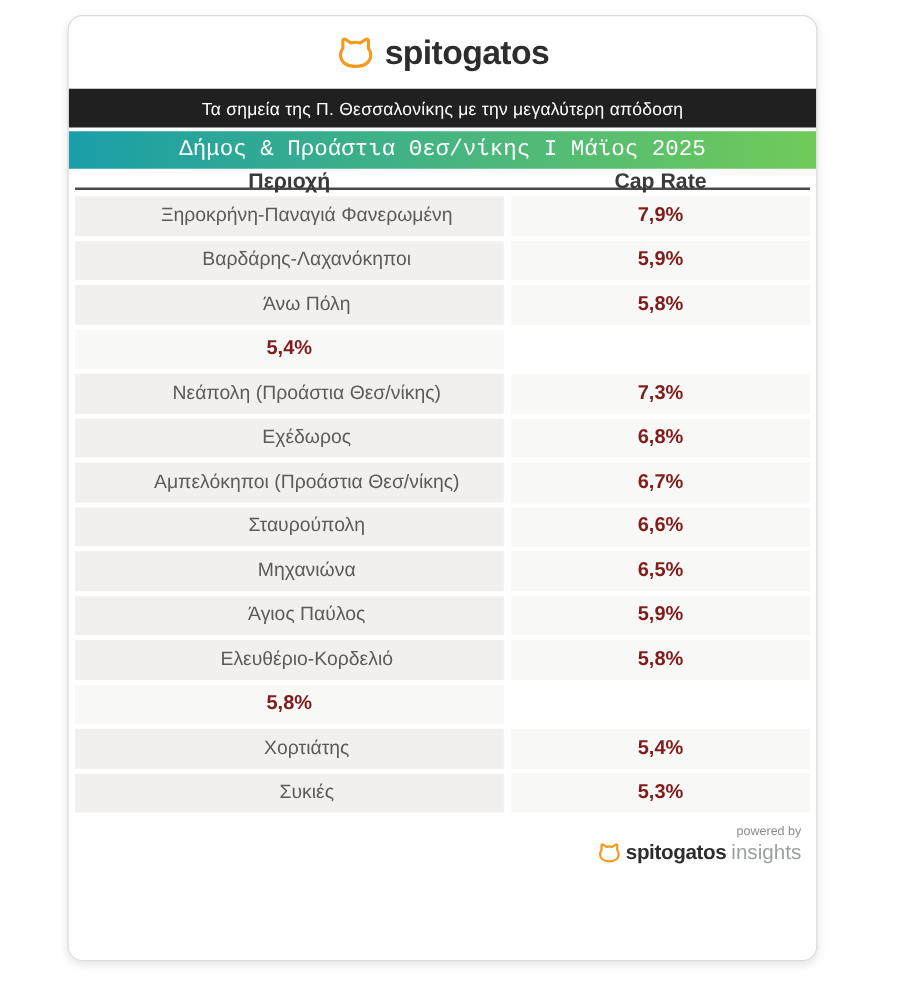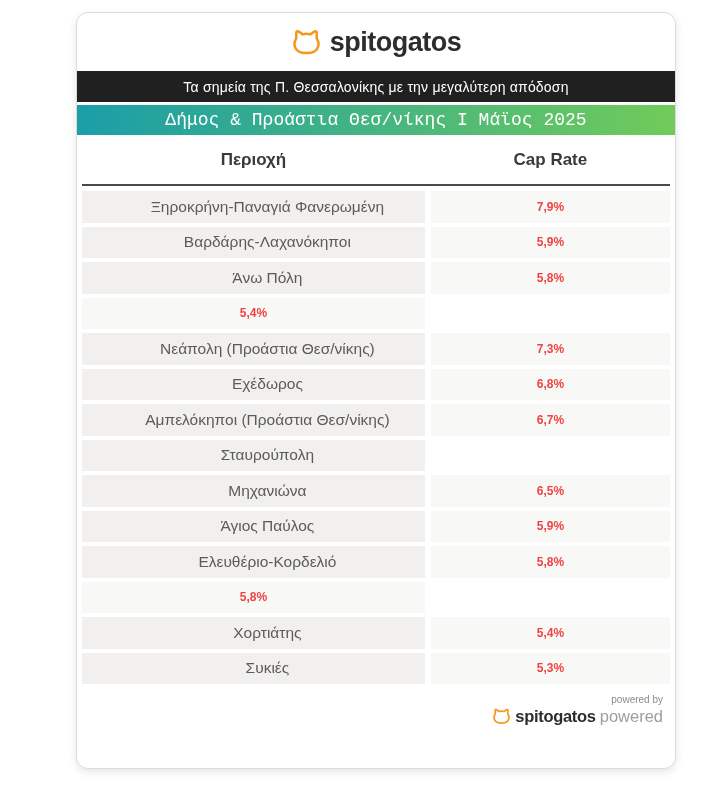--- a/index.html
+++ b/index.html
@@ -1,19 +1,19 @@
 <!DOCTYPE html>
 <html><head>
 <meta charset="utf-8">
 <style>
   * { margin:0; padding:0; box-sizing:border-box; }
   html,body { width:725px; height:785px; background:#ffffff;
               font-family:"Liberation Sans", sans-serif; }
   .card {
-    position:absolute; left:76px; top:12px; width:600px; height:757px;
+    position:absolute; left:54px; top:12px; width:600px; height:757px;
     background:#ffffff; border:1px solid #dcdcda; border-radius:12px;
     box-shadow:0 3px 8px rgba(0,0,0,0.10);
     overflow:hidden;
   }
   .logo-bar {
     height:58px; display:flex; align-items:center; justify-content:center; gap:8px;
   }
   .logo-text {
     font-size:27px; font-weight:800; color:#2d2d2d; letter-spacing:-0.5px;
   }
@@ -24,31 +24,31 @@
   }
   .subtitle-bar {
     height:30px; margin-top:3px;
     background:linear-gradient(90deg,#1A9EA8 0%,#71CB59 100%);
     color:#ffffff; display:flex; align-items:center; justify-content:center;
     font-size:18px; font-weight:400;font-family:Liberation Mono, monospace;
   }
   .table-wrap { margin:0 5px; }
   .thead {
     display:grid; grid-template-columns:58.3% 1fr; column-gap:6px;
-    height:49px; align-items:center;
+    height:15px; align-items:center;
   }
   .th { text-align:center; font-size:17px; font-weight:600; color:#3a3a3a; }
   .thead-rule { height:2px; background:#4a4a4a; }
   .rows { display:flex; flex-direction:column; gap:4px; margin-top:5px; }
   .row {
     display:grid; grid-template-columns:58.3% 1fr; column-gap:6px; height:31.5px;
   }
   .cell { display:flex; align-items:center; justify-content:center; }
   .cell.region { background:#f1f0ee; font-size:15.5px; color:#5b5b5b;padding-left:28px; }
-  .cell.value  { background:#f8f8f6; font-size:12px; font-weight:700; color:#ef4444; }
+  .cell.value  { background:#f8f8f6; font-size:16px; font-weight:700; color:#7f1d1d; }
   .footer { margin-top:10px; padding-right:12px; text-align:right; }
   .powered-by { font-size:10px; color:#8a8a8a; display:block; margin-bottom:2px; }
   .footer-logo {
     display:flex; align-items:center; justify-content:flex-end; gap:4px;
   }
   .footer-logo .brand { font-size:16.5px; font-weight:800; color:#2d2d2d; letter-spacing:-0.3px; }
   .footer-logo .suffix { font-size:16.5px; font-weight:300; color:#9aa0a0; }
   .cat-svg { display:block; }
 </style>
 </head>
@@ -105,20 +105,21 @@
       <div class="row">
         <div class="cell region">Εχέδωρος</div>
         <div class="cell value">6,8%</div>
       </div>
       <div class="row">
         <div class="cell region">Αμπελόκηποι (Προάστια Θεσ/νίκης)</div>
         <div class="cell value">6,7%</div>
       </div>
       <div class="row">
         <div class="cell region">Σταυρούπολη</div>
+        <div class="cell value">6,6%</div>
       </div>
       <div class="row">
         <div class="cell region">Μηχανιώνα</div>
         <div class="cell value">6,5%</div>
       </div>
       <div class="row">
         <div class="cell region">Άγιος Παύλος</div>
         <div class="cell value">5,9%</div>
       </div>
       <div class="row">
@@ -143,17 +144,17 @@
     <span class="powered-by">powered by</span>
     <div class="footer-logo">
       <svg class="cat-svg" viewBox="0 0 32 28" width="19" height="17">
         <path d="M3.5 15.5 C3.5 21.5 8.5 25 16 25 C23.5 25 28.5 21.5 28.5 15.5
                  C28.5 13.2 27.8 11.4 26.6 9.9 L26.6 3.6 C26.6 2.5 25.4 1.9 24.5 2.5
                  L19.8 5.6 C18.6 5.2 17.3 5 16 5 C14.7 5 13.4 5.2 12.2 5.6
                  L7.5 2.5 C6.6 1.9 5.4 2.5 5.4 3.6 L5.4 9.9
                  C4.2 11.4 3.5 13.2 3.5 15.5 Z" fill="none" stroke="#F5991C" stroke-width="3" stroke-linejoin="round"></path>
       </svg>
       <span class="brand">spitogatos</span>
-      <span class="suffix">powered</span>
+      <span class="suffix">insights</span>
     </div>
   </div>
 
 </div>
 
 </body></html>

